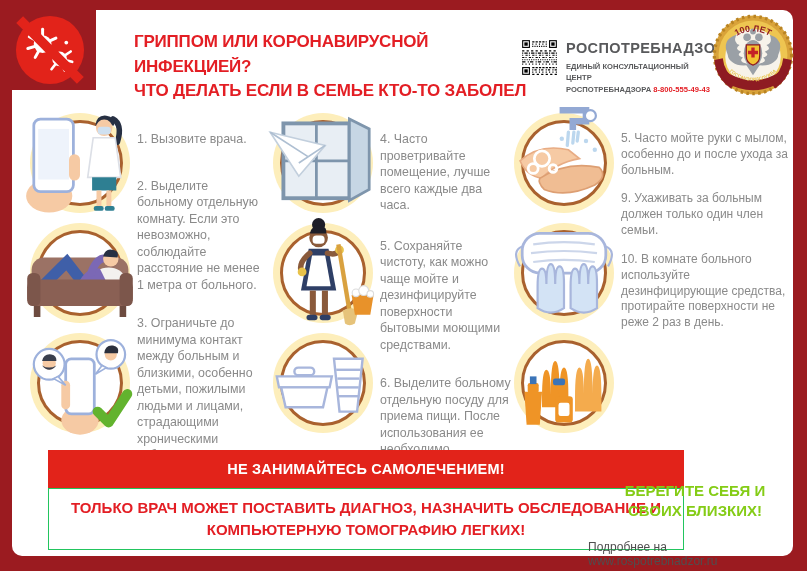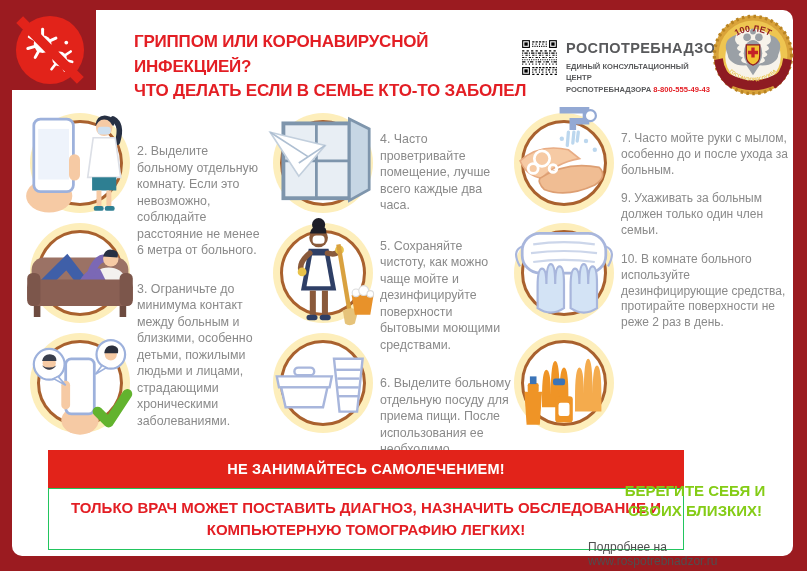--- a/index.html
+++ b/index.html
@@ -211,21 +211,22 @@
         <path d="M15.5,34 Q22,42 28.5,34 Q22,38 15.5,34 Z" fill="#3a3f4d"></path>
         <circle cx="78" cy="24" r="13" fill="#fff" stroke="#9db1dc" stroke-width="2"></circle>
         <path d="M70,34 L64,42 L74,36 Z" fill="#fff" stroke="#9db1dc" stroke-width="1.5"></path>
         <circle cx="78" cy="24" r="5.5" fill="#f6caa4"></circle>
         <path d="M72,23 Q73,15 80,16 Q86,17 84.5,23 Z" fill="#2b2f3c"></path>
         <path d="M66,76 L76,86 L93,60" stroke="#62b32e" stroke-width="9" fill="none" stroke-linecap="round" stroke-linejoin="round"></path>
       </svg>
     </div>
   </div>
   <div class="texts">
-    <p class="tip t2">2. Выделите больному отдельную комнату. Если это невозможно, соблюдайте расстояние не менее 6 метра от больного.</p>
+    <p class="tip t1">1. Вызовите врача.</p>
+    <p class="tip t2">2. Выделите больному отдельную комнату. Если это невозможно, соблюдайте расстояние не менее 1 метра от больного.</p>
     <p class="tip t3">3. Ограничьте до минимума контакт между больным и близкими, особенно детьми, пожилыми людьми и лицами, страдающими хроническими заболеваниями.</p>
   </div>
 </div>
 
 <div class="col col2">
   <div class="circles">
     <div class="tip-circle">
       <div class="ring"></div>
       <svg viewBox="0 0 100 100">
         <rect x="14" y="14" width="60" height="68" fill="#e8eef4" stroke="#7e95ac" stroke-width="3.5"></rect>
@@ -340,21 +341,21 @@
           <path d="M60,64 q0,-28 4,-28 q4,0 4,24 q0,-32 4,-32 q4,0 4,32 q0,-26 4,-26 q4,0 4,28 l0,14 l-24,0 Z"></path>
         </g>
         <rect x="42" y="62" width="16" height="24" rx="3" fill="#ef9426"></rect>
         <rect x="45" y="68" width="10" height="12" rx="2" fill="#fff"></rect>
         <path d="M46,62 L42,50 L50,50 L50,62" fill="#ef9426"></path>
         <rect x="40" y="46" width="11" height="6" rx="2" fill="#3b74b8"></rect>
       </svg>
     </div>
   </div>
   <div class="texts">
-    <p class="tip t7">7. Часто мойте руки с мылом, особенно до и после ухода за больным.</p>
+    <p class="tip t7">5. Часто мойте руки с мылом, особенно до и после ухода за больным.</p>
     <p class="tip t9">9. Ухаживать за больным должен только один член семьи.</p>
     <p class="tip t10">10. В комнате больного используйте дезинфицирующие средства, протирайте поверхности не реже 2 раз в день.</p>
   </div>
 </div>
 
 <div class="warning">
   <div class="warning-head">НЕ ЗАНИМАЙТЕСЬ САМОЛЕЧЕНИЕМ!</div>
   <div class="warning-body">ТОЛЬКО ВРАЧ МОЖЕТ ПОСТАВИТЬ ДИАГНОЗ, НАЗНАЧИТЬ ОБСЛЕДОВАНИЕ И КОМПЬЮТЕРНУЮ ТОМОГРАФИЮ ЛЕГКИХ!</div>
 </div>
 

